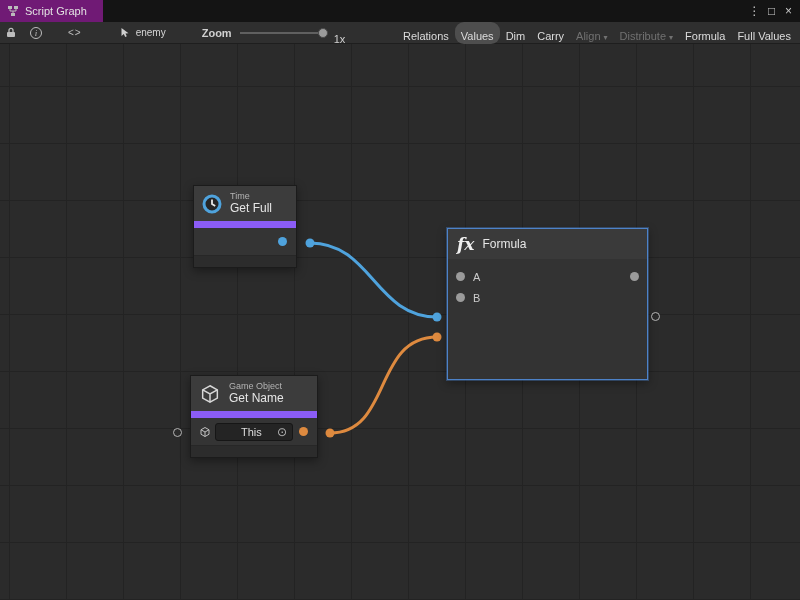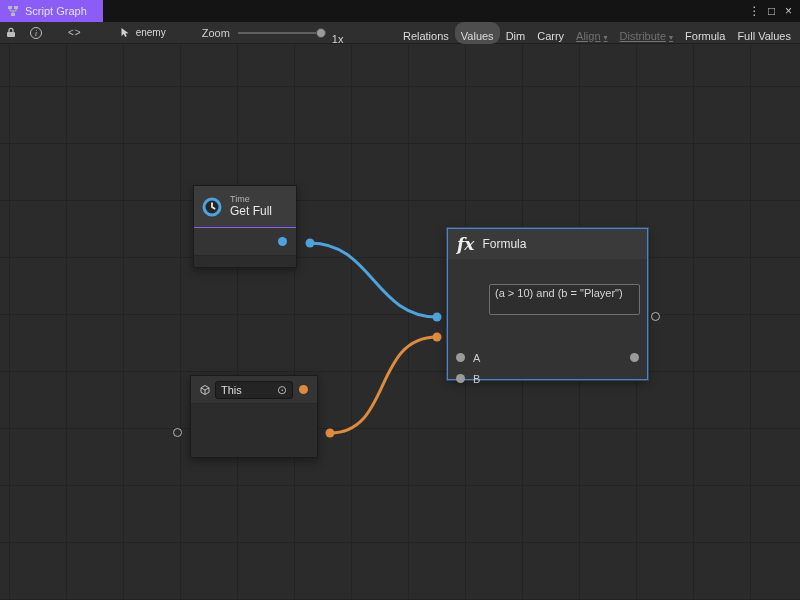--- a/index.html
+++ b/index.html
@@ -3,94 +3,94 @@
 <meta charset="utf-8">
 <style>
   *{box-sizing:border-box;margin:0;padding:0;}
   html,body{width:800px;height:600px;overflow:hidden;background:#2a2a2a;
     font-family:"Liberation Sans","DejaVu Sans",sans-serif;}
   .app{position:relative;width:800px;height:600px;}
 
   
   .titlebar{height:22px;background:#141414;display:flex;align-items:center;
     color:#ddd;font-size:11px;}
-  .tab{height:22px;background:#8b5cf6;display:flex;align-items:center;gap:6px;
+  .tab{height:22px;background:#701a75;display:flex;align-items:center;gap:6px;
     padding:0 16px 0 7px;}
   .tab-title{color:#e2e2e2;}
   .win-controls{margin-left:auto;display:flex;align-items:center;padding-right:3px;color:#c8c8c8;}
   .win-btn{width:17px;height:22px;line-height:22px;text-align:center;font-size:12px;cursor:default;}
 
   
   .toolbar{height:22px;background:#2f2f2f;border-bottom:1px solid #1e1e1e;
     display:flex;align-items:center;font-size:11px;color:#dcdcdc;padding:0 3px;}
   .tb-icon{display:flex;align-items:center;justify-content:center;height:22px;color:#bdbdbd;}
   .info-circle{width:12px;height:12px;border:1px solid #bdbdbd;border-radius:50%;
     font-size:9px;line-height:10px;text-align:center;font-style:italic;
     font-family:"Liberation Serif","DejaVu Serif",serif;color:#bdbdbd;}
   .code-glyph{font-size:10px;letter-spacing:1px;color:#bdbdbd;}
   .owner{display:flex;align-items:center;gap:5px;color:#d6d6d6;font-size:10px;}
-  .zoom-label{color:#d0d0d0;}
+  .zoom-label{color:#d0d0d0;font-weight:bold;}
   .slider{position:relative;width:88px;height:22px;}
   .slider-track{position:absolute;left:0;right:0;top:10px;height:2px;background:#606060;}
   .slider-handle{position:absolute;top:6px;left:78px;width:10px;height:10px;border-radius:50%;
     background:#9b9b9b;border:1px solid #4a4a4a;}
   .zoom-value{color:#d0d0d0;margin-top:12px;}
   .tb-buttons{margin-left:auto;display:flex;align-items:center;height:22px;}
   .tb-btn{height:22px;line-height:21px;padding:4px 6px;color:#dcdcdc;white-space:nowrap;cursor:default;}
   .tb-btn.active{background:#4e4e4e;border-radius:9px;}
-  .tb-btn.disabled{color:#717171;text-decoration:underline;}
+  .tb-btn.disabled{color:#717171;}
   .caret{font-size:8px;margin-left:3px;color:inherit;}
 
   
   .canvas{position:absolute;top:44px;left:0;width:800px;height:556px;
     background-color:#2b2b2b;
     background-image:
       linear-gradient(to right, #232323 1px, transparent 1px),
       linear-gradient(to bottom, #232323 1px, transparent 1px);
     background-size:57px 57px, 57px 57px;
     background-position:9px 0, 0 42px;}
   .wires{position:absolute;top:0;left:0;z-index:1;pointer-events:none;}
 
   
   .node{position:absolute;z-index:2;display:flex;flex-direction:column;
     background:#333333;border:1px solid #1b1b1b;color:#ddd;
     box-shadow:0 3px 9px rgba(0,0,0,0.38);}
   .n-header{display:flex;align-items:center;gap:8px;padding:0 8px;background:#3c3c3c;
-    border-bottom:1px solid #8b5cf6;height:42px;flex:0 0 auto;}
+    border-bottom:7px solid #8b5cf6;height:42px;flex:0 0 auto;}
   .n-titles{display:flex;flex-direction:column;line-height:1.15;}
   .n-cat{font-size:9px;color:#b3b3b3;}
   .n-title{font-size:12px;color:#e6e6e6;}
   .n-row{height:27px;display:flex;align-items:center;padding:0 5px;background:#343434;flex:0 0 auto;}
   .n-footer{flex:1;background:#2c2c2c;border-top:1px solid #272727;}
   .dot{width:9px;height:9px;border-radius:50%;flex:0 0 auto;}
   .dot.blue{background:var(--wire-blue,#4FA3DD);}
   .dot.orange{background:var(--wire-orange,#DE8A3F);}
   .dot.gray{background:#9b9b9b;}
   .hollow{position:absolute;z-index:2;width:9px;height:9px;border-radius:50%;
     border:1.5px solid #b5b5b5;background:transparent;}
 
   
   .node.formula{background:#333333;border:1px solid var(--selection-blue,#4d82c8);
-    box-shadow:0 0 0 1px rgba(80,140,220,0.35), 0 3px 9px rgba(0,0,0,0.38);gap:25px;}
+    box-shadow:0 0 0 1px rgba(80,140,220,0.35), 0 3px 9px rgba(0,0,0,0.38);}
   .f-header{height:30px;background:#3a3a3a;border-bottom:none;padding:0 9px;}
   .fx{font-family:"DejaVu Serif","Liberation Serif",serif;font-style:italic;
     font-weight:bold;font-size:17px;color:#efefef;}
   .f-field{margin:0 7px 0 41px;min-height:31px;background:#2e2e2e;border:1px solid #6f6f6f;
     border-radius:2px;padding:2px 5px;font-size:11px;line-height:13px;color:#d4d4d4;overflow:hidden;}
   .f-inputs{margin:8px 0 0 45px;display:flex;align-items:center;gap:6px;font-size:11px;color:#cccccc;}
   .count-box{min-width:15px;height:15px;background:#2e2e2e;border:1px solid #6f6f6f;
     border-radius:2px;text-align:center;font-size:10px;line-height:13px;color:#ddd;padding:0 2px;}
   .f-ports{margin-top:7px;}
   .p-row{height:21px;display:flex;align-items:center;gap:8px;padding:0 8px;font-size:11px;color:#cccccc;}
   .dot.out{margin-left:auto;}
 
   
   .obj-field{display:flex;align-items:center;height:18px;flex:1;
     background:#242424;border:1px solid #161616;border-radius:3px;
-    padding:0 5px 0 5px;font-size:11px;color:#dddddd;margin:0 6px 0 4px;}
+    padding:0 5px 0 25px;font-size:11px;color:#dddddd;margin:0 6px 0 4px;}
   .target-icon{margin-left:auto;color:#b5b5b5;font-size:12px;line-height:1;}
 </style>
 </head>
 <body>
 
 <div class="app">
 
   <div class="titlebar">
     <div class="tab">
       <svg width="12" height="12" viewBox="0 0 12 12">
@@ -178,35 +178,44 @@
         <span class="dot blue" style="margin-right:4px;"></span>
       </div>
       <div class="n-footer"></div>
     </div>
 
     <div class="node formula" style="left:447px;top:184px;width:201px;height:152px;">
       <div class="n-header f-header">
         <span class="fx">fx</span>
         <span class="n-title">Formula</span>
       </div>
-      <div class="f-field">(a &gt; 10) and (b = "Player")</div>
       <div class="f-ports">
         <div class="p-row">
           <span class="dot gray"></span>
           <span>A</span>
           <span class="dot gray out"></span>
         </div>
         <div class="p-row">
           <span class="dot gray"></span>
           <span>B</span>
         </div>
       </div>
     </div>
 
     <div class="node" style="left:190px;top:331px;width:128px;height:83px;">
+      <div class="n-header">
+        <svg width="22" height="22" viewBox="0 0 24 24" fill="none" stroke="#d8d8d8" stroke-width="1.6">
+          <path d="M12 3 L20 7.5 V16.5 L12 21 L4 16.5 V7.5 Z"></path>
+          <path d="M4 7.5 L12 12 L20 7.5 M12 12 V21"></path>
+        </svg>
+        <div class="n-titles">
+          <span class="n-cat">Game Object</span>
+          <span class="n-title">Get Name</span>
+        </div>
+      </div>
       <div class="n-row">
         <svg width="12" height="12" viewBox="0 0 24 24" fill="none" stroke="#c0c0c0" stroke-width="2" style="margin-left:3px;">
           <path d="M12 3 L20 7.5 V16.5 L12 21 L4 16.5 V7.5 Z"></path>
           <path d="M4 7.5 L12 12 L20 7.5 M12 12 V21"></path>
         </svg>
         <span class="obj-field">
           <span>This</span>
           <span class="target-icon">⊙</span>
         </span>
         <span class="dot orange" style="margin-right:4px;"></span>

